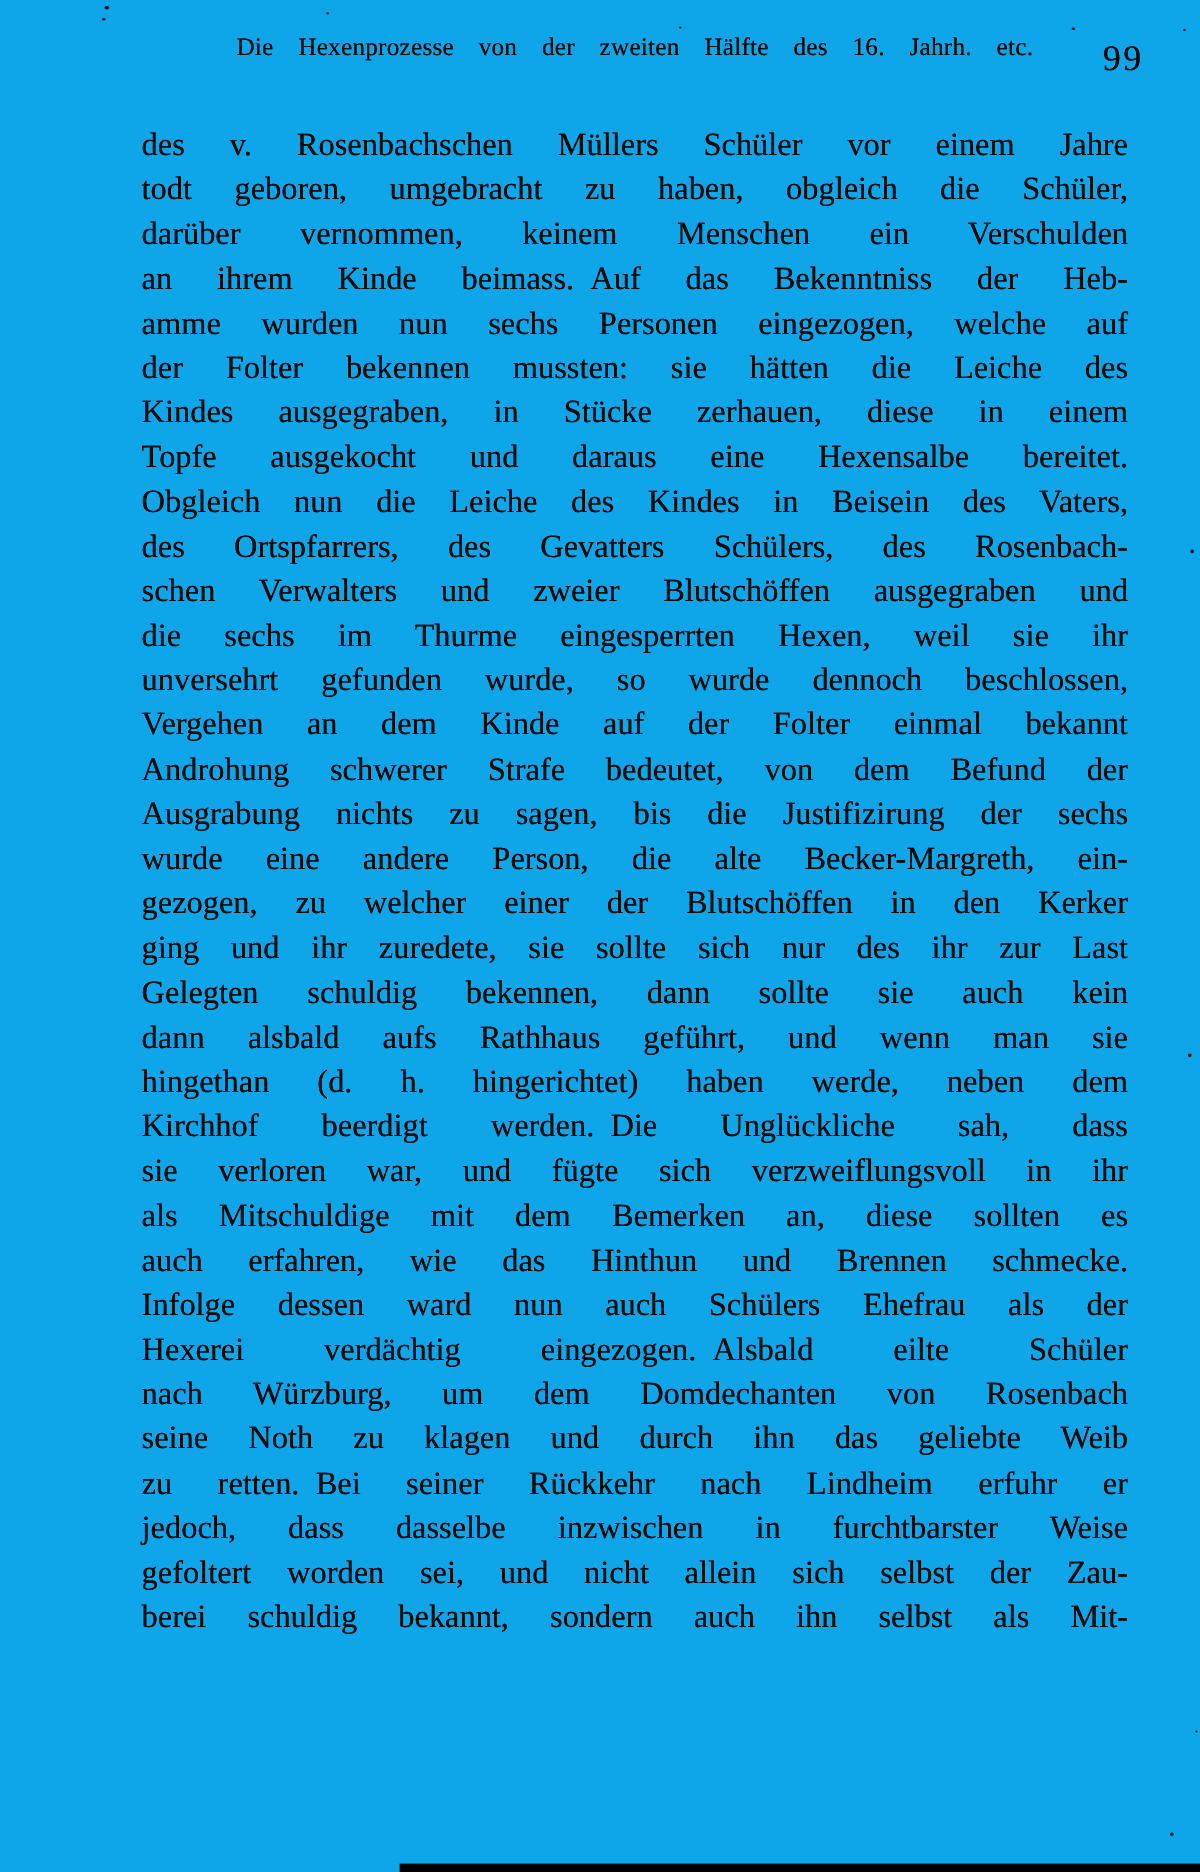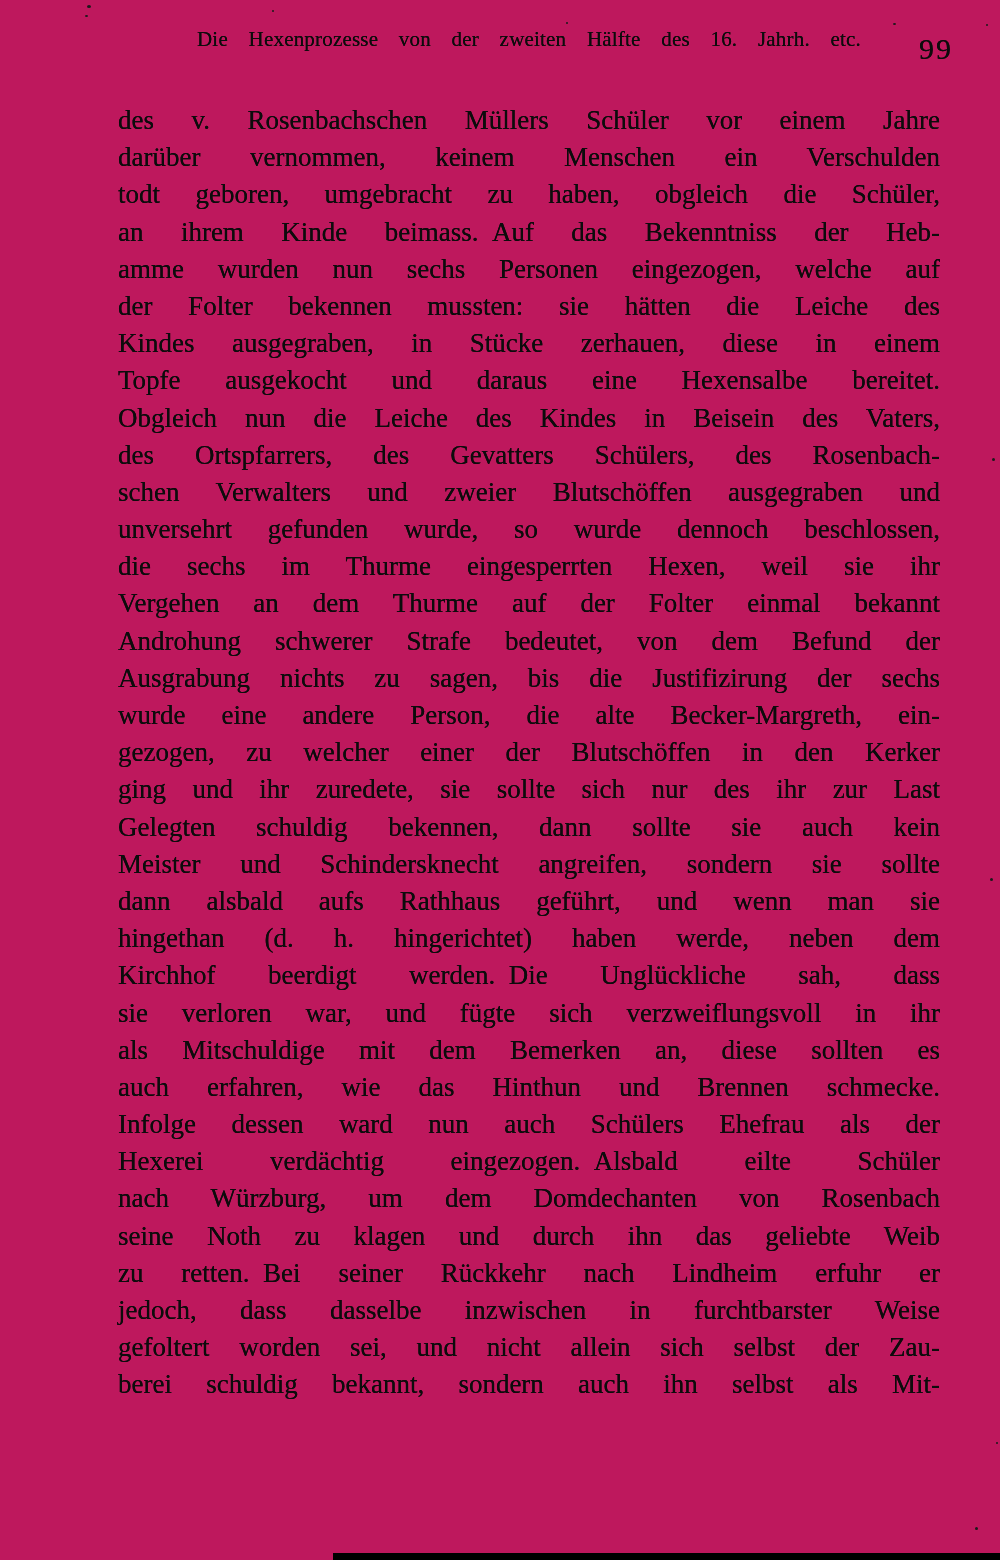--- a/index.html
+++ b/index.html
@@ -4,21 +4,21 @@
 <style>
   html, body {
     margin: 0;
     padding: 0;
     background: #ffffff;
   }
   .page {
     position: relative;
     width: 1000px;
     height: 1560px;
-    background: #be185d;
+    background: #0ea5e9;
     color: #0c0c0c;
     font-family: "Liberation Serif", "DejaVu Serif", serif;
     overflow: hidden;
   }
   
   .running-header {
     position: absolute;
     top: 26px;
     left: 197px;
     width: 664px;
@@ -86,40 +86,39 @@
 <body>
 
 <div class="page">
 
   <div class="running-header">Die Hexenprozesse von der zweiten Hälfte des 16. Jahrh. etc.</div>
 
   <div class="page-number">99</div>
 
   <div class="body-text">
       <div class="line">des v. Rosenbachschen Müllers Schüler vor einem Jahre</div>
+      <div class="line">todt geboren, umgebracht zu haben, obgleich die Schüler,</div>
       <div class="line">darüber vernommen, keinem Menschen ein Verschulden</div>
-      <div class="line">todt geboren, umgebracht zu haben, obgleich die Schüler,</div>
       <div class="line">an ihrem Kinde beimass. Auf das Bekenntniss der Heb-</div>
       <div class="line">amme wurden nun sechs Personen eingezogen, welche auf</div>
       <div class="line">der Folter bekennen mussten: sie hätten die Leiche des</div>
       <div class="line">Kindes ausgegraben, in Stücke zerhauen, diese in einem</div>
       <div class="line">Topfe ausgekocht und daraus eine Hexensalbe bereitet.</div>
       <div class="line">Obgleich nun die Leiche des Kindes in Beisein des Vaters,</div>
       <div class="line">des Ortspfarrers, des Gevatters Schülers, des Rosenbach-</div>
       <div class="line">schen Verwalters und zweier Blutschöffen ausgegraben und</div>
+      <div class="line">die sechs im Thurme eingesperrten Hexen, weil sie ihr</div>
       <div class="line">unversehrt gefunden wurde, so wurde dennoch beschlossen,</div>
-      <div class="line">die sechs im Thurme eingesperrten Hexen, weil sie ihr</div>
-      <div class="line">Vergehen an dem Thurme auf der Folter einmal bekannt</div>
+      <div class="line">Vergehen an dem Kinde auf der Folter einmal bekannt</div>
       <div class="line">Androhung schwerer Strafe bedeutet, von dem Befund der</div>
       <div class="line">Ausgrabung nichts zu sagen, bis die Justifizirung der sechs</div>
       <div class="line">wurde eine andere Person, die alte Becker-Margreth, ein-</div>
       <div class="line">gezogen, zu welcher einer der Blutschöffen in den Kerker</div>
       <div class="line">ging und ihr zuredete, sie sollte sich nur des ihr zur Last</div>
       <div class="line">Gelegten schuldig bekennen, dann sollte sie auch kein</div>
-      <div class="line">Meister und Schindersknecht angreifen, sondern sie sollte</div>
       <div class="line">dann alsbald aufs Rathhaus geführt, und wenn man sie</div>
       <div class="line">hingethan (d. h. hingerichtet) haben werde, neben dem</div>
       <div class="line">Kirchhof beerdigt werden. Die Unglückliche sah, dass</div>
       <div class="line">sie verloren war, und fügte sich verzweiflungsvoll in ihr</div>
       <div class="line">als Mitschuldige mit dem Bemerken an, diese sollten es</div>
       <div class="line">auch erfahren, wie das Hinthun und Brennen schmecke.</div>
       <div class="line">Infolge dessen ward nun auch Schülers Ehefrau als der</div>
       <div class="line">Hexerei verdächtig eingezogen. Alsbald eilte Schüler</div>
       <div class="line">nach Würzburg, um dem Domdechanten von Rosenbach</div>
       <div class="line">seine Noth zu klagen und durch ihn das geliebte Weib</div>

